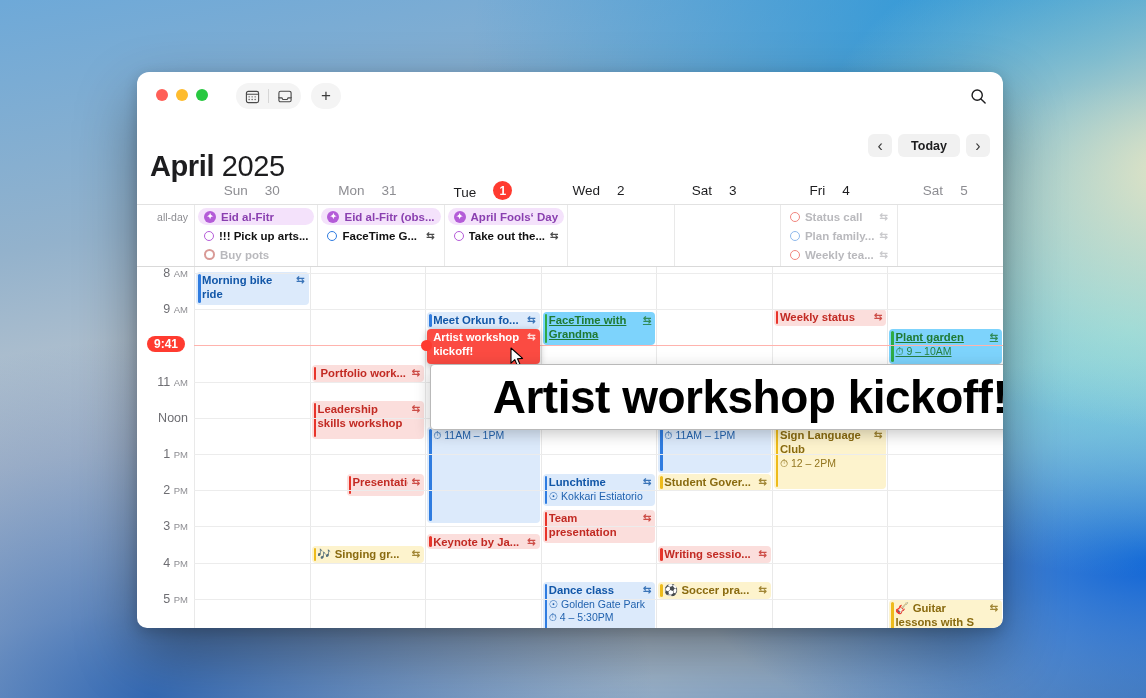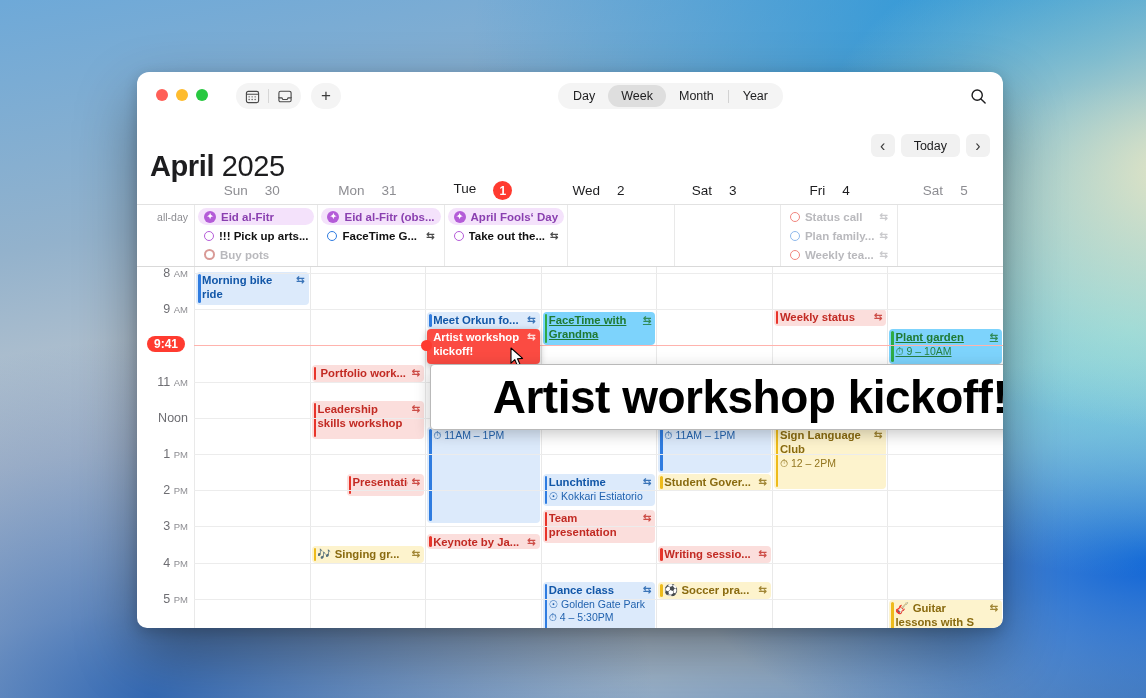--- a/index.html
+++ b/index.html
@@ -74,31 +74,31 @@
   .month-title b { font-weight: 700; }
   .month-title span { font-weight: 300; }
 
   .nav { position: absolute; right: 13px; top: 135px; display: flex; align-items: center; gap: 6px; }
   .nav-arrow {
     width: 24px; height: 23px; border-radius: 6px; background: #f1f1f1;
     display: flex; align-items: center; justify-content: center; color: #3b3b3b;
   }
   .nav-today {
     height: 23px; padding: 0 13px; border-radius: 6px; background: #f1f1f1;
-    font-size: 12.5px; color: #1d1d1f; display: flex; align-items: center;
+    font-size: 12.5px; color: #1d1d1f; display: flex; align-items: center; font-weight: bold;
   }
 
   
   .cal { position: absolute; left: 0; top: 105px; right: 0; bottom: 0; }
   .gutter-w { width: 57px; }
 
   .dayhdr-row { display: flex; height: 27px; align-items: center; }
   .dayhdr {
     flex: 1; text-align: center; font-size: 13.5px; color: #8d8d92;
-    display: flex; align-items: flex-start; justify-content: center; gap: 17px;
+    display: flex; align-items: flex-end; justify-content: center; gap: 17px;
   }
   .dayhdr.today { color: #1d1d1f; }
   .dayhdr.weekday { color: #1d1d1f; }
   .today-badge {
     background: #ff3b30; color: #fff; width: 19px; height: 19px; border-radius: 50%;
     font-size: 12px; font-weight: 600; display: flex; align-items: center; justify-content: center;
   }
 
   .allday-row { display: flex; border-top: 1px solid #e2e2e2; min-height: 62px; }
   .allday-label {
@@ -214,27 +214,20 @@
     <div class="tb-btn">
       <svg width="16" height="15" viewBox="0 0 17 16" fill="none" stroke="#4a4a4a" stroke-width="1.2">
         <path d="M2 9.5 L2 4.2 A1.8 1.8 0 0 1 3.8 2.4 L13.2 2.4 A1.8 1.8 0 0 1 15 4.2 L15 9.5"></path>
         <path d="M2 9.5 L5.2 9.5 L6.2 11.2 L10.8 11.2 L11.8 9.5 L15 9.5 L15 12 A1.6 1.6 0 0 1 13.4 13.6 L3.6 13.6 A1.6 1.6 0 0 1 2 12 Z"></path>
       </svg>
     </div>
   </div>
 
   <div class="tb-plus" style="left:174px; top:11px;">+</div>
 
-  <div class="segmented" style="left:421px; top:11px;">
-    <div class="seg">Day</div>
-    <div class="seg active">Week</div>
-    <div class="seg">Month</div>
-    <div class="seg-div"></div>
-    <div class="seg">Year</div>
-  </div>
 
   <div class="search-btn" style="left:827px; top:10px;">
     <svg width="17" height="17" viewBox="0 0 18 18" fill="none" stroke="#1d1d1f" stroke-width="1.5">
       <circle cx="7.6" cy="7.6" r="5.4"></circle>
       <line x1="11.6" y1="11.6" x2="16" y2="16" stroke-linecap="round"></line>
     </svg>
   </div>
 
   <div class="month-row" style="left:13px; top:54px;">
     <div class="month-title">

